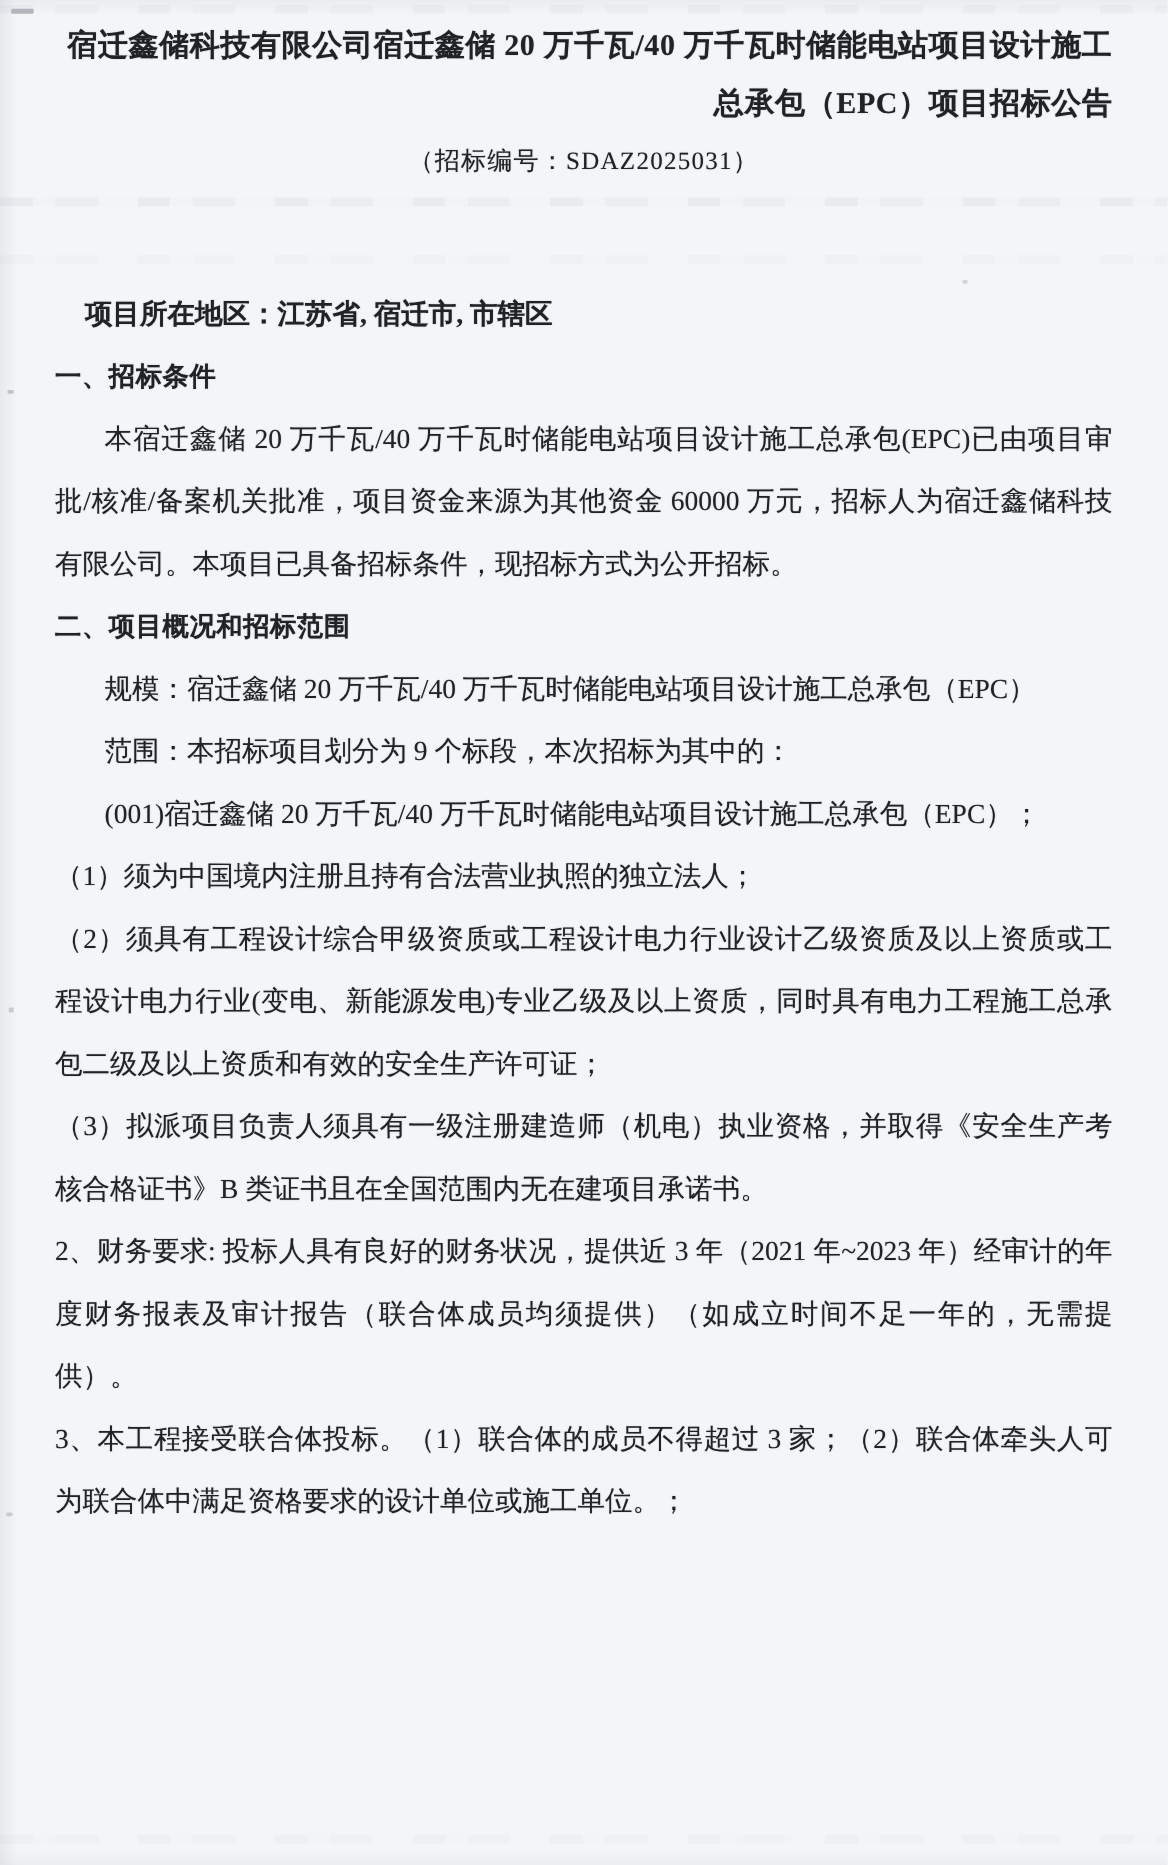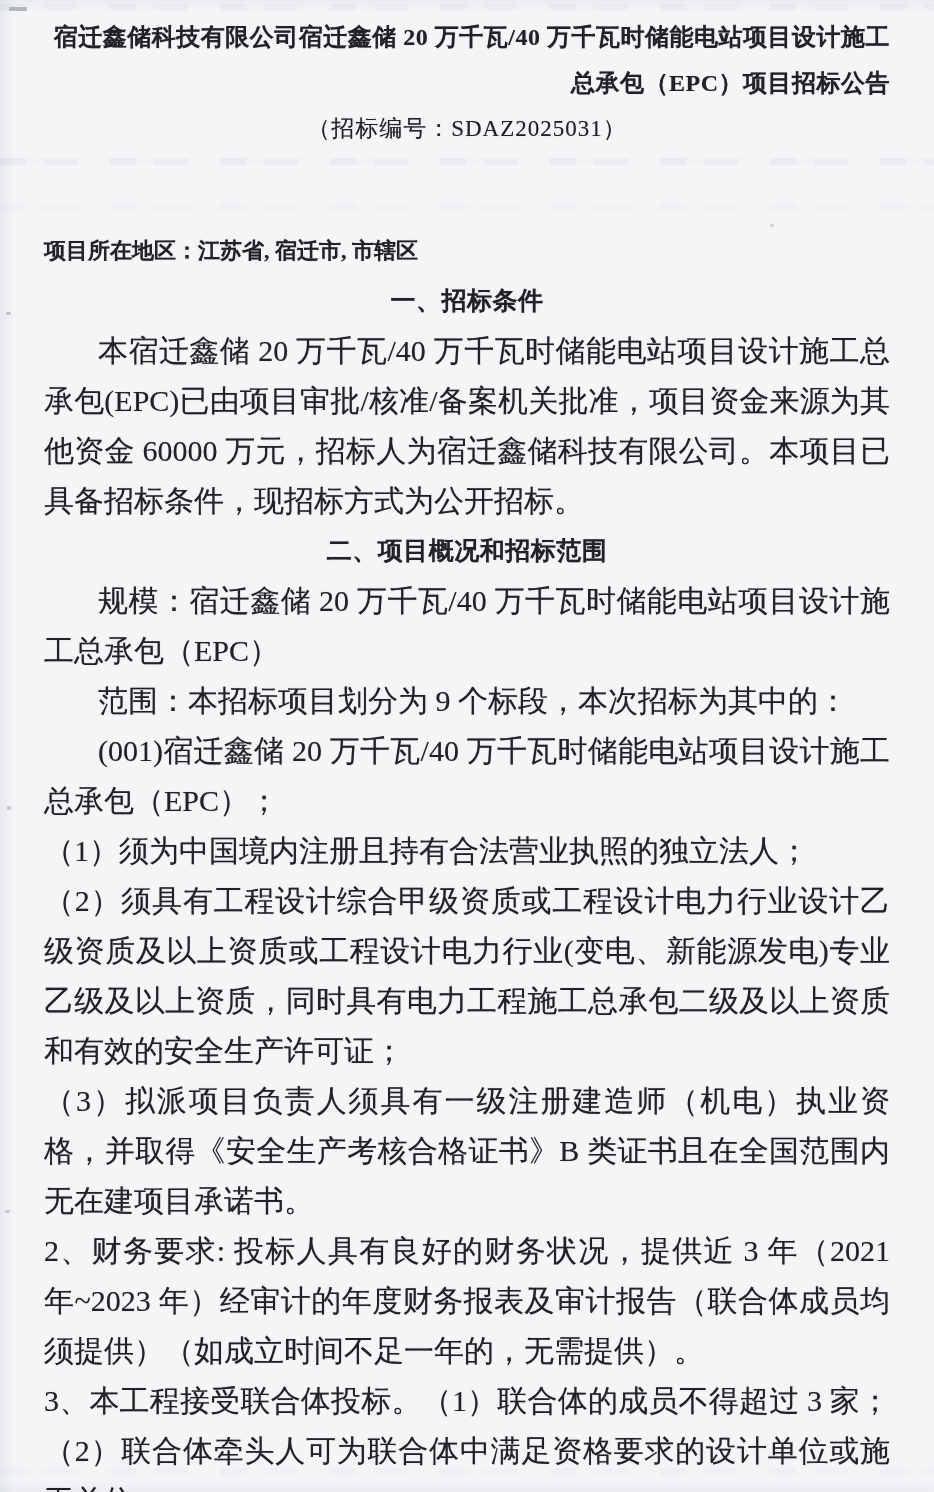--- a/index.html
+++ b/index.html
@@ -53,40 +53,40 @@
   }
   .title-line {
     text-align: right;
     font-size: 24px;
     line-height: 46px;
     font-weight: bold;
     letter-spacing: 0.5px;
   }
   .bidno {
     text-align: center;
-    font-size: 23px;
+    font-size: 20px;
     line-height: 46px;
     font-weight: normal;
     letter-spacing: 1px;
   }
   .gap { height: 74px; }
   .meta {
     font-size: 22px;
     line-height: 50px;
     font-weight: bold;
+    margin-left: 24px;
   }
   .h {
-    font-size: 25px;
+    font-size: 21px;
     line-height: 50px;
     font-weight: bold;
     letter-spacing: 0.5px;
-    text-align: center;
   }
   .para {
-    font-size: 30px;
+    font-size: 22px;
     line-height: 50px;
     text-align: justify;
     font-weight: normal;
   }
   .indent { text-indent: 1.8em; }
 </style>
 </head>
 <body>
 
 <div class="scan-bg"></div>

